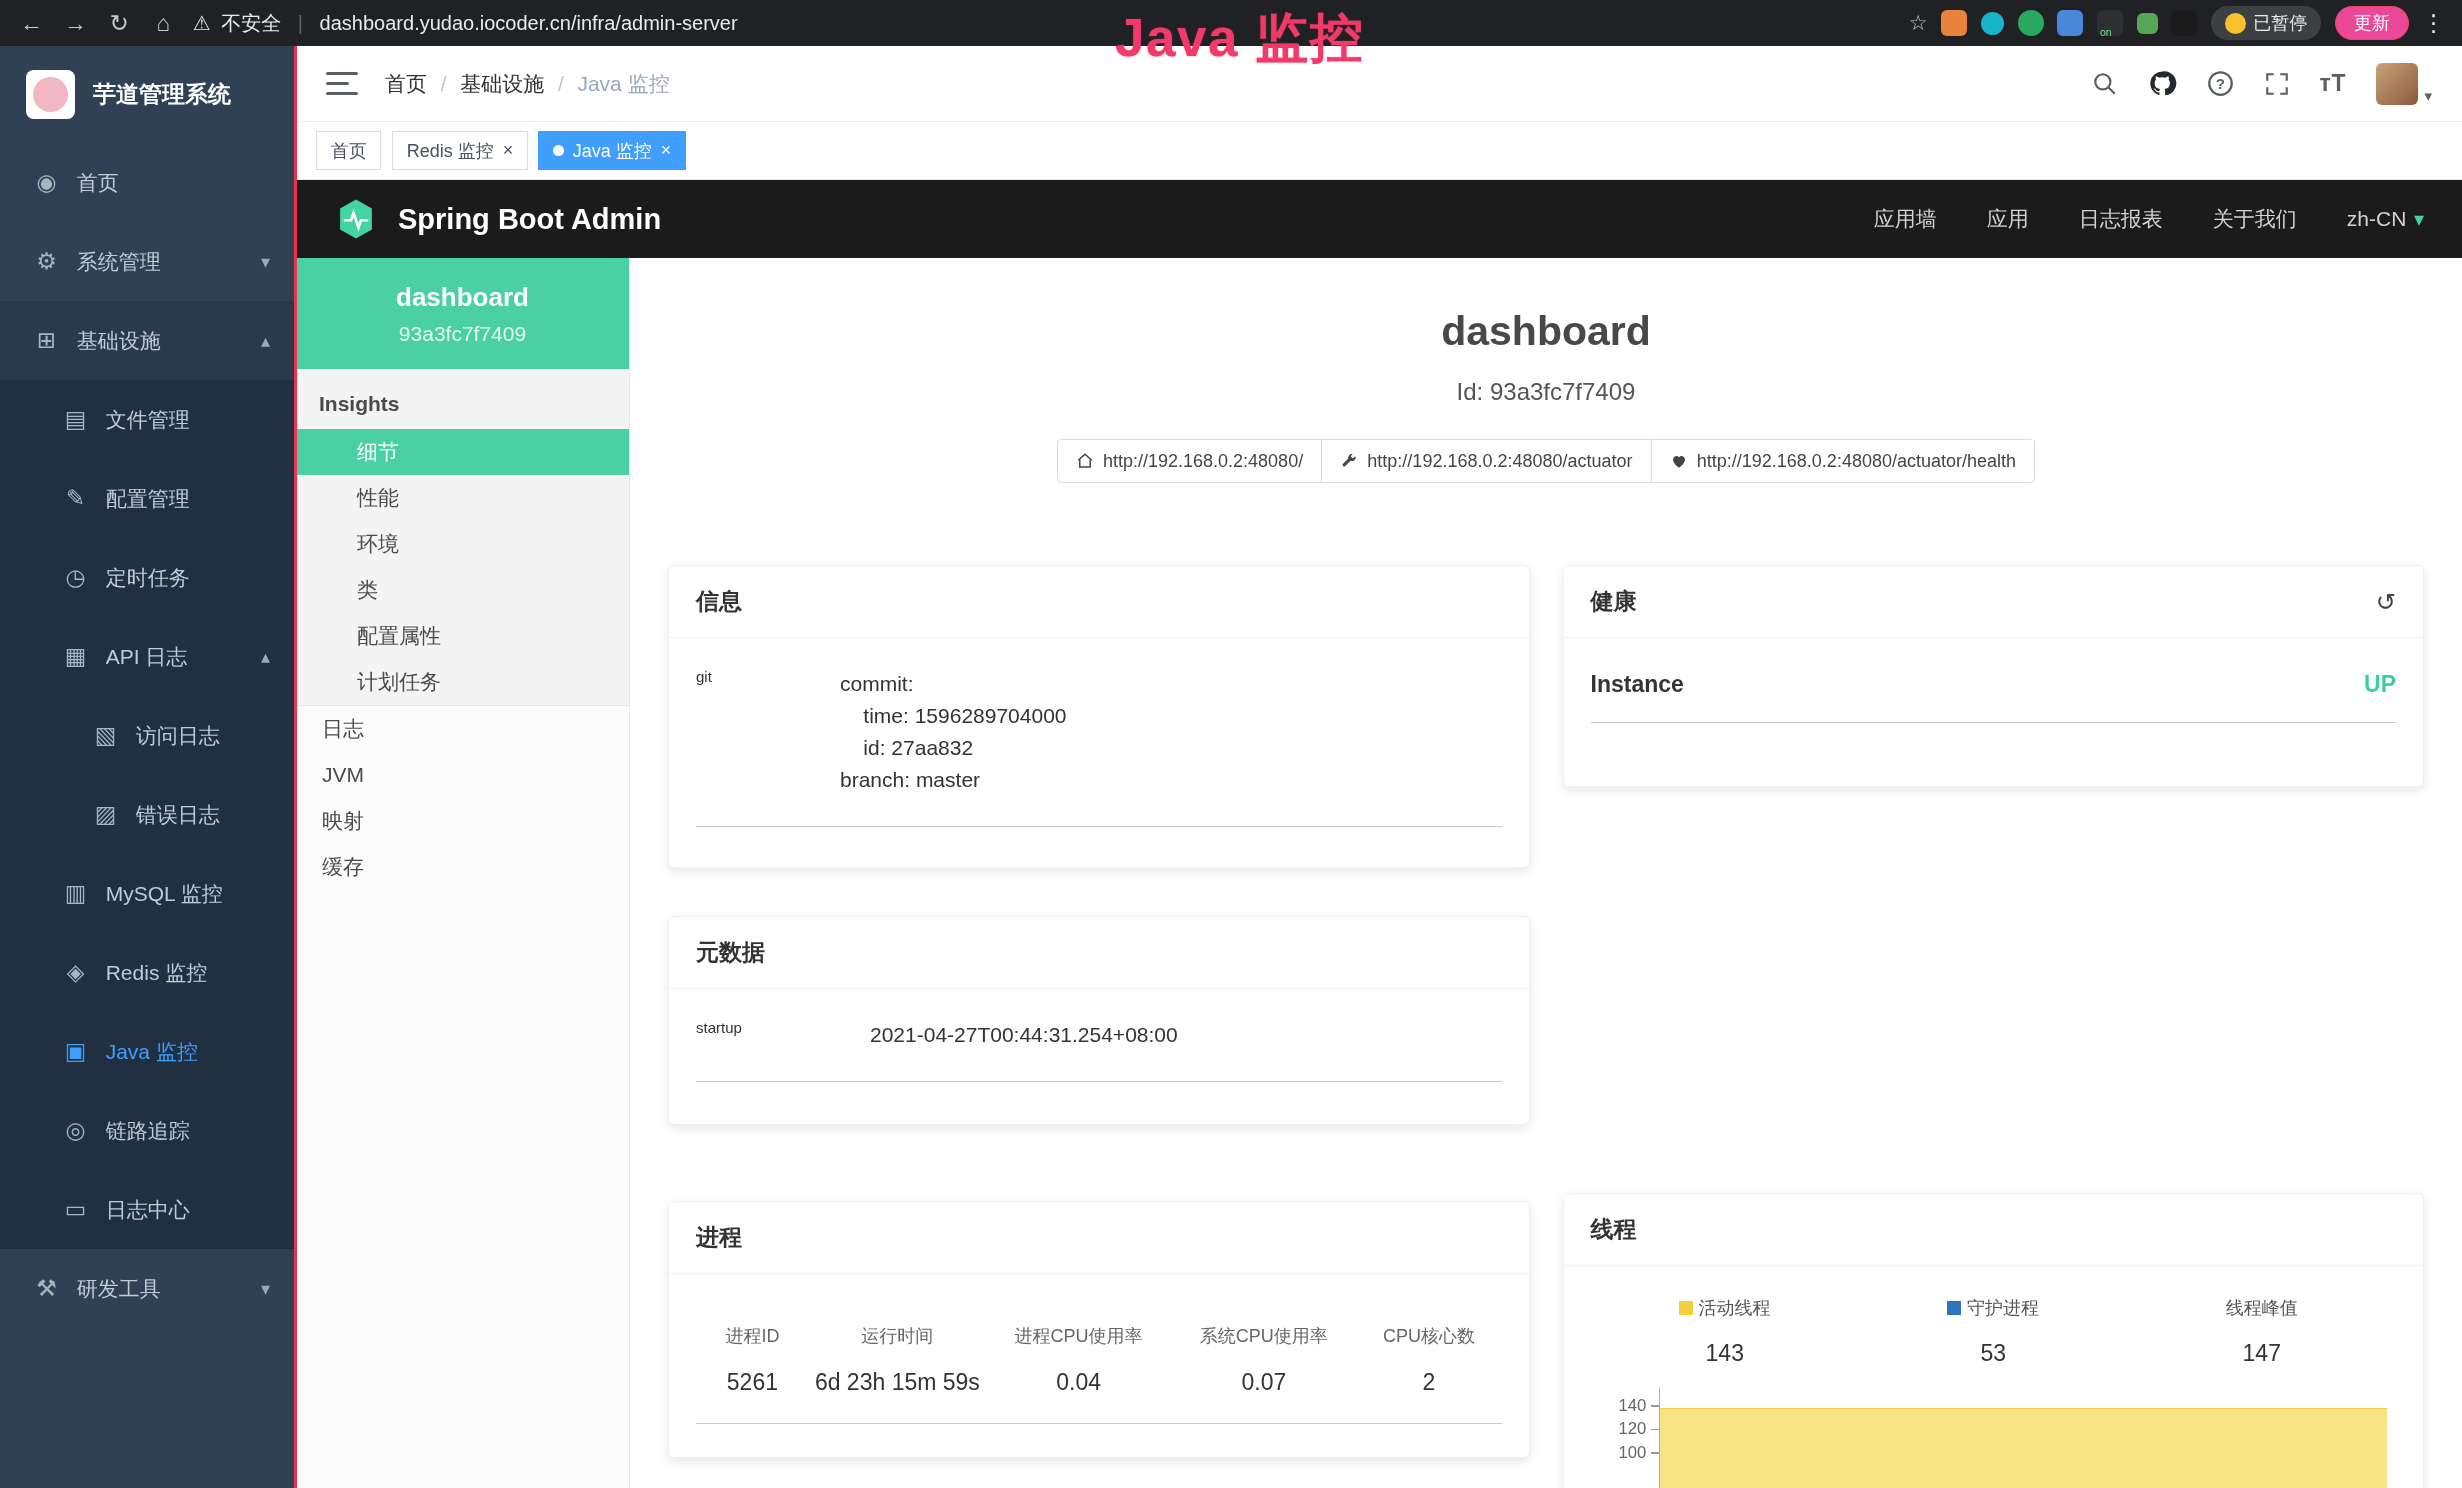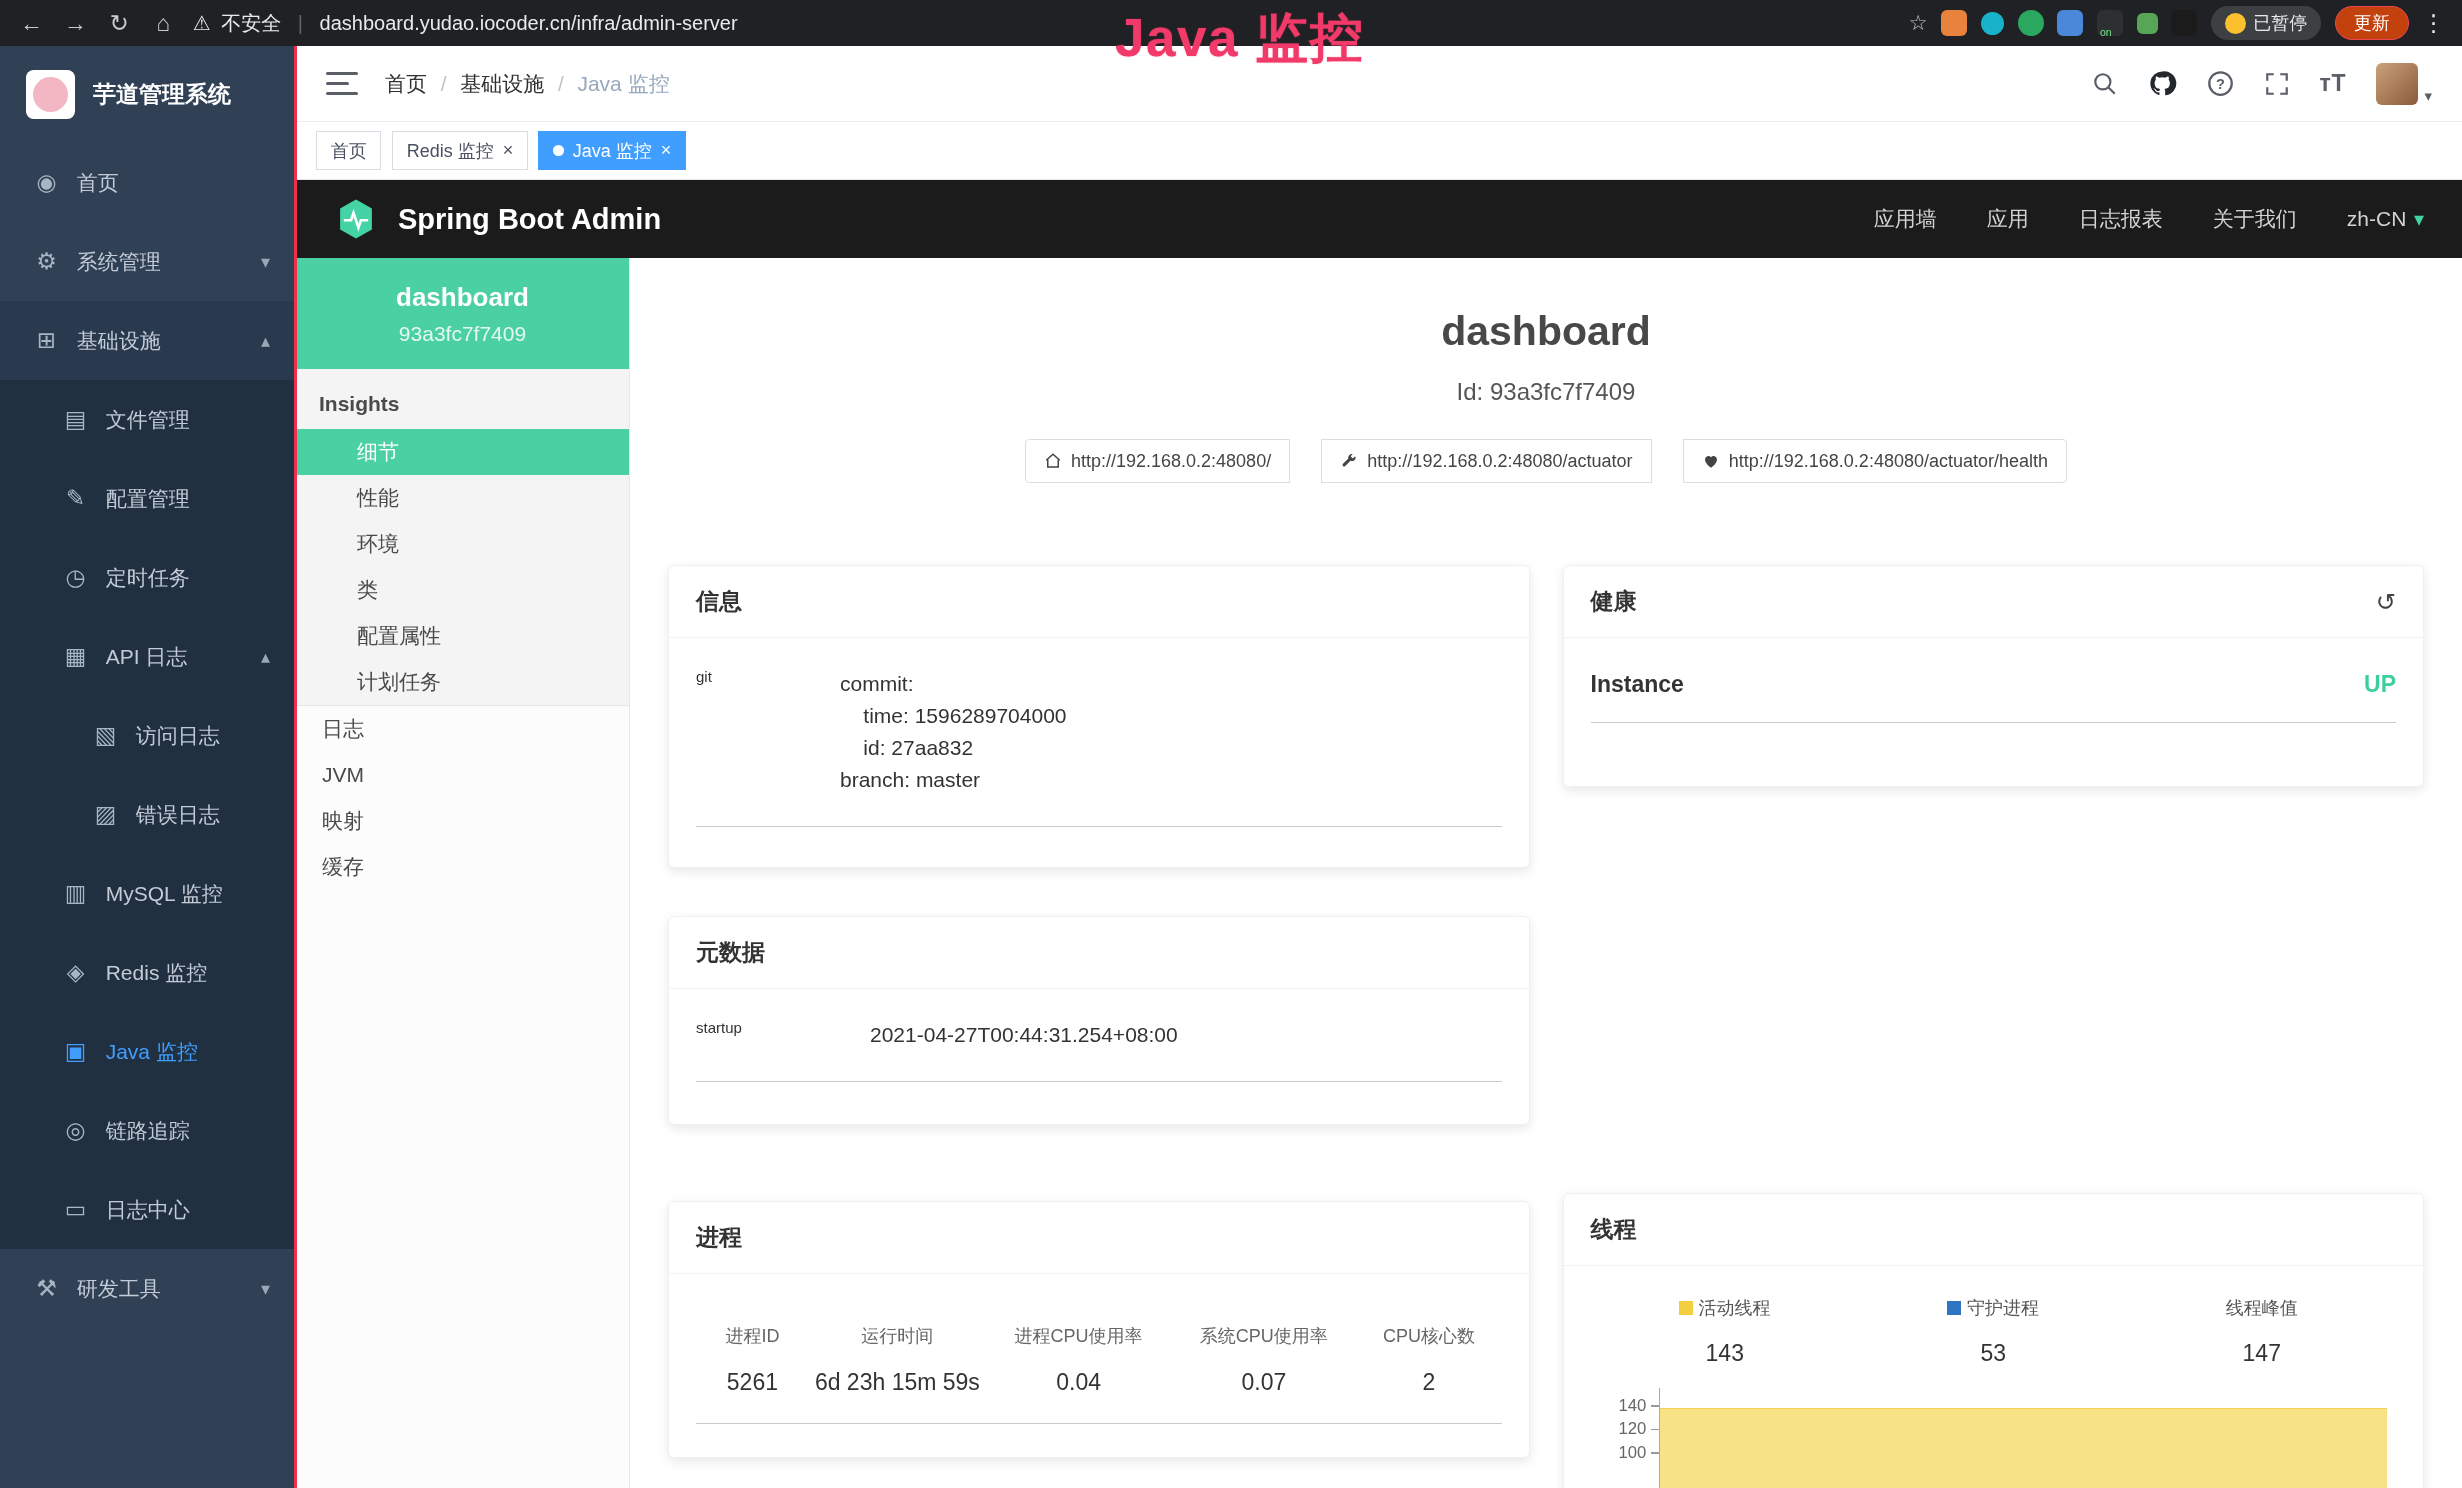--- a/index.html
+++ b/index.html
@@ -19,21 +19,21 @@
   .ext-1{background:#e8823c;}
   .ext-2{background:#18b3c9;border-radius:50%;width:23px;height:23px;}
   .ext-3{background:#2aa85f;border-radius:50%;}
   .ext-4{background:#4a87d8;}
   .ext-5{background:#2d2f31;}
   .ext-5::after{content:"on";position:absolute;bottom:-1.5px;left:3px;font-size:10.6px;color:#6fe08a;}
   .ext-6{background:#57a657;width:21px;height:21px;}
   .ext-7{background:#1b1b1b;}
   .pill-paused{display:flex;align-items:center;gap:7.6px;background:#3c4043;border-radius:758px;padding:4.6px 13.7px;font-size:18px;color:#e8eaed;cursor:pointer;white-space:nowrap;}
   .smiley{width:21px;height:21px;border-radius:50%;background:#fbc02d;}
-  .pill-update{border:1.5px solid #ef4458;background:#c2410c;color:#fff;border-radius:758px;padding:3.8px 18px;font-size:18px;cursor:pointer;white-space:nowrap;}
+  .pill-update{border:1.5px solid #ef4458;background:#ec4899;color:#fff;border-radius:758px;padding:3.8px 18px;font-size:18px;cursor:pointer;white-space:nowrap;}
   .dots{font-size:23px;color:#e8eaed;cursor:pointer;}
 
   
   .app{position:absolute;top:46px;left:0;right:0;bottom:0;display:flex;}
 
   
   .main-sidebar{width:296px;background:#304156;flex-shrink:0;overflow:hidden;}
   .logo-row{height:97px;display:flex;align-items:center;gap:18px;padding:0 26px;}
   .logo-img{width:49px;height:49px;border-radius:7.6px;background:#fff;position:relative;flex-shrink:0;}
   .logo-img::after{content:"";position:absolute;inset:6.8px;border-radius:50%;background:#f3b6c3;}
@@ -91,21 +91,21 @@
   .sba-group-label{font-size:21px;font-weight:bold;color:#4a4a4a;padding:18px 23px 13.7px;}
   .sba-item{height:46px;display:flex;align-items:center;font-size:21px;color:#4a4a4a;cursor:pointer;}
   .sba-item.sub{padding-left:61px;}
   .sba-item.root{padding-left:26px;background:#fcfcfc;}
   .sba-item.active{background:#4ad0a2;color:#fff;}
 
   
   .sba-main{flex:1;background:#fff;overflow:hidden;padding-top:50px;min-width:0;}
   .hero-title{text-align:center;font-size:41px;font-weight:bold;color:#484848;}
   .hero-id{text-align:center;font-size:24px;color:#555;margin-top:23px;}
-  .link-row{display:flex;justify-content:center;margin-top:33px;gap:32px;}
+  .link-row{display:flex;justify-content:center;margin-top:33px;}
   .link-item{display:flex;align-items:center;gap:9px;border:0.8px solid #dcdcdc;background:#fff;padding:10.6px 18px;font-size:18px;color:#454545;margin-left:-0.8px;cursor:pointer;white-space:nowrap;}
   .link-item:first-child{border-radius:4.6px 0 0 4.6px;margin-left:0;}
   .link-item:last-child{border-radius:0 4.6px 4.6px 0;}
   .cards{display:grid;grid-template-columns:1fr 1fr;gap:0 33px;padding:0 38px;margin-top:82px;align-items:start;}
   .col{display:flex;flex-direction:column;min-width:0;}
   .card{background:#fff;border:0.8px solid #f0f0f0;border-radius:6px;box-shadow:0 3.8px 10.6px rgba(0,0,0,.09);}
   .card-head{display:flex;align-items:center;justify-content:space-between;padding:20px 27px;font-size:23px;font-weight:bold;color:#333;border-bottom:1.5px solid #f2f2f2;}
   .card-body{padding:30px 27px 33px;}
   .card-info{min-height:303px;}
   .card-health{min-height:222px;}

